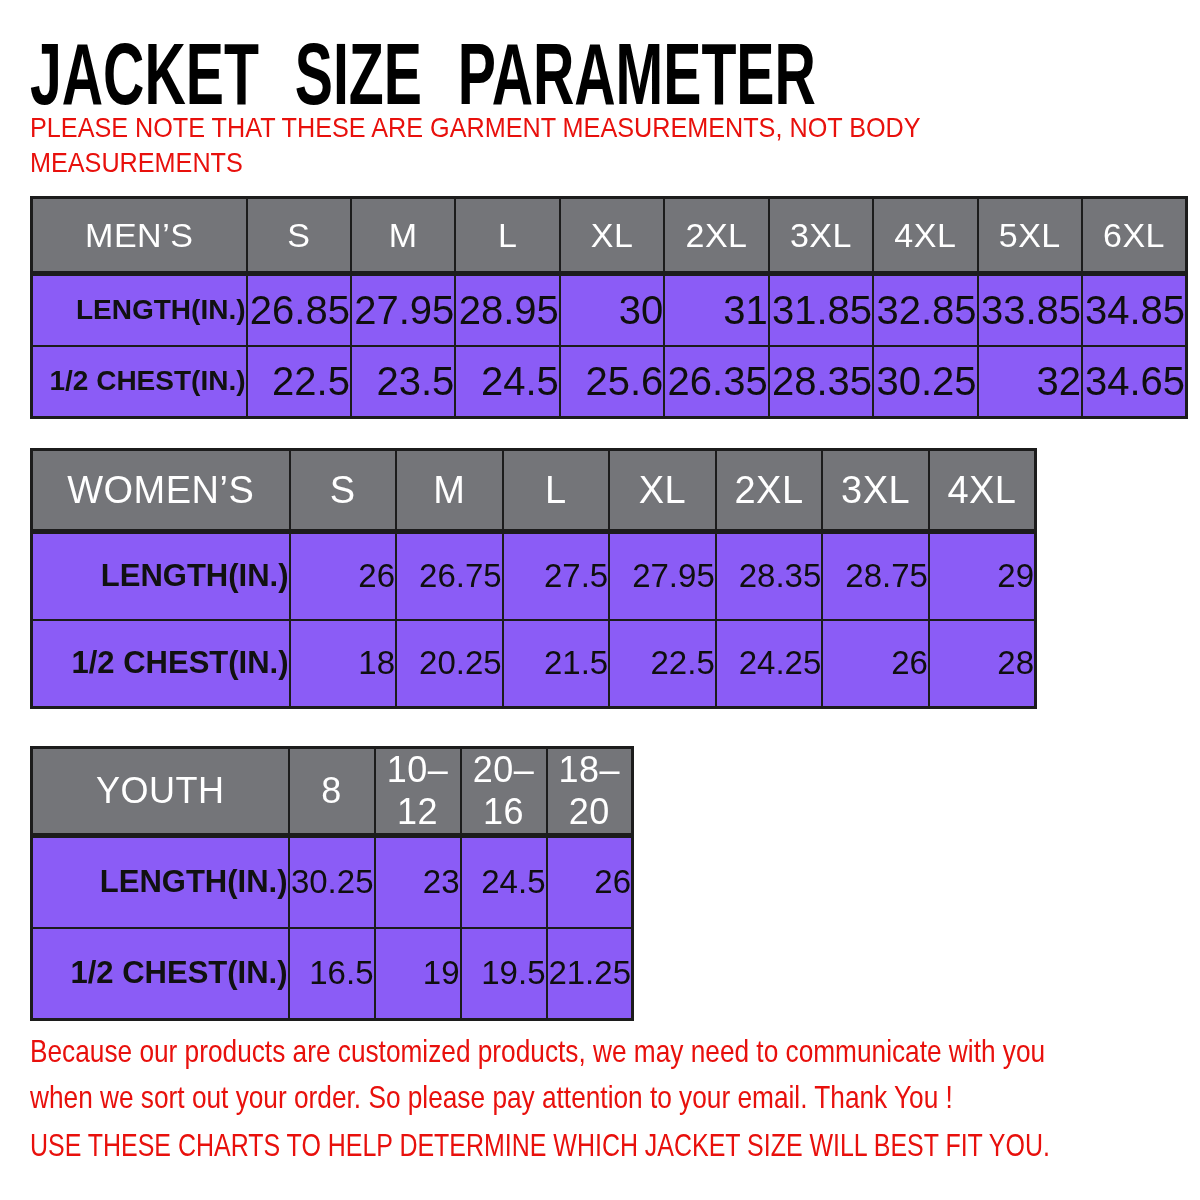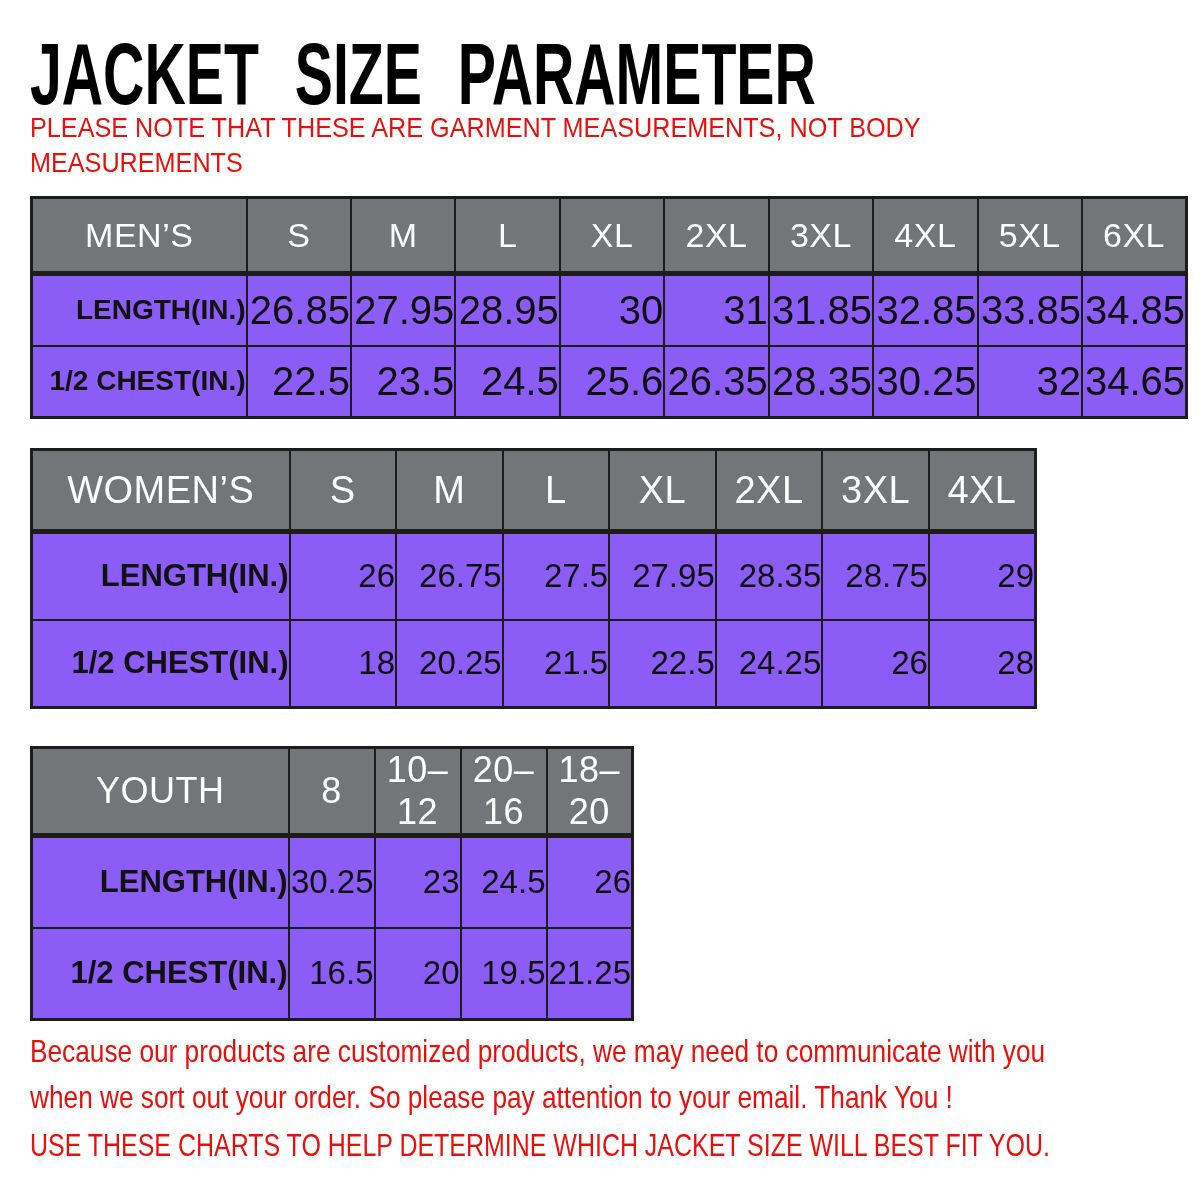--- a/index.html
+++ b/index.html
@@ -193,21 +193,21 @@
         <tr>
           <td>LENGTH(IN.)</td>
           <td>30.25</td>
           <td>23</td>
           <td>24.5</td>
           <td>26</td>
         </tr>
         <tr>
           <td>1/2 CHEST(IN.)</td>
           <td>16.5</td>
-          <td>20</td>
+          <td>19</td>
           <td>19.5</td>
           <td>21.25</td>
         </tr>
       </tbody>
     </table>
 
   <div class="footer-para">
     <span>Because our products are customized products, we may need to communicate with you</span><br>
     <span>when we sort out your order. So please pay attention to your email. Thank You !</span>
   </div>

